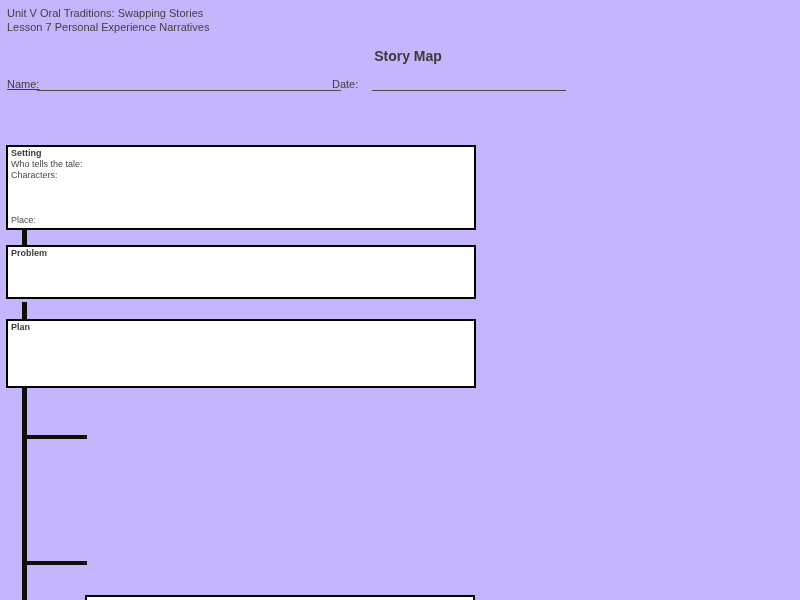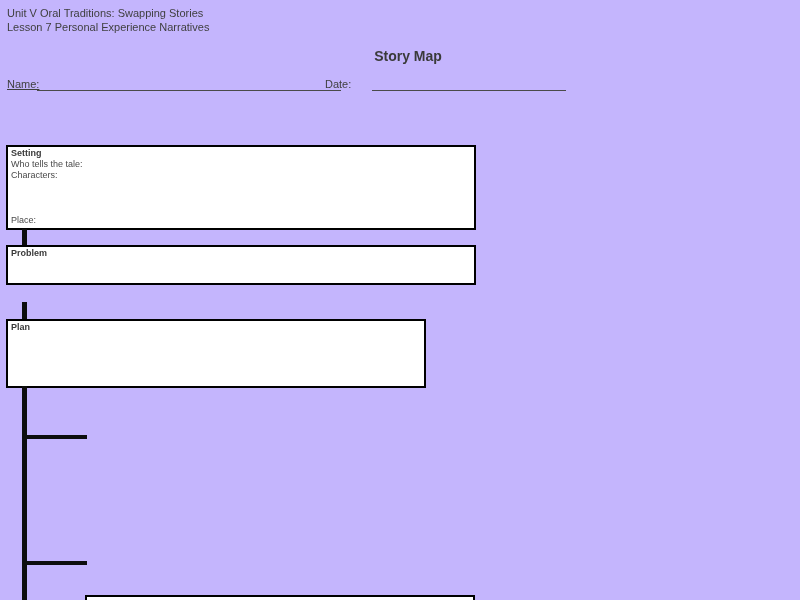--- a/index.html
+++ b/index.html
@@ -43,21 +43,21 @@
     color: #3f3f3f;
   }
   .fill-line {
     position: absolute;
     top: 78px;
     height: 12px;
     border-bottom: 1px solid #4a4a4a;
   }
   #name-label { left: 7px; text-decoration: underline; }
   #name-line  { left: 37px;  width: 304px; }
-  #date-label { left: 325px; }
+  #date-label { left: 332px; }
   #date-line  { left: 372px; width: 194px; }
   
   .map-box {
     position: absolute;
     border: 2px solid #000000;
     background: #ffffff;
     box-sizing: border-box;
     font-size: 9px;
     line-height: 11px;
     padding: 1px 3px;
@@ -69,22 +69,22 @@
   .map-box .box-field {
     color: #4a4a4a;
   }
   #setting-box { left: 6px; top: 145px; width: 470px; height: 85px; }
   #setting-box .place-field {
     position: absolute;
     left: 3px;
     bottom: 2px;
     text-align: center;
   }
-  #problem-box { left: 6px; top: 245px; width: 470px; height: 40px; }
-  #plan-box    { left: 6px; top: 319px; width: 420px; height: 69px; }
+  #problem-box { left: 6px; top: 245px; width: 470px; height: 54px; }
+  #plan-box    { left: 6px; top: 319px; width: 470px; height: 69px; }
   #event1-box  { left: 85px; top: 471px; width: 390px; height: 44px; }
   #event2-box  { left: 85px; top: 595px; width: 390px; height: 40px; }
   
   .connector {
     position: absolute;
     background: #0d0d0d;
   }
   #conn-setting-problem { left: 22px; top: 229px; width: 5px; height: 16px; }
   #conn-problem-plan    { left: 22px; top: 302px; width: 5px; height: 18px; }
   #spine-vertical       { left: 22px; top: 386px; width: 5px; height: 214px; }

